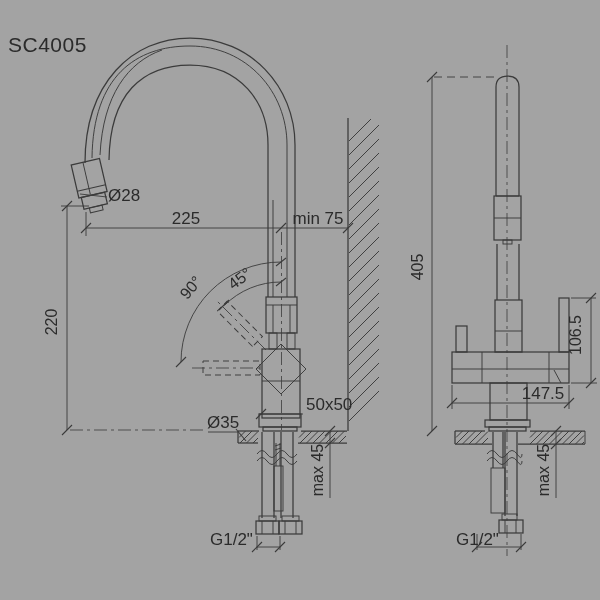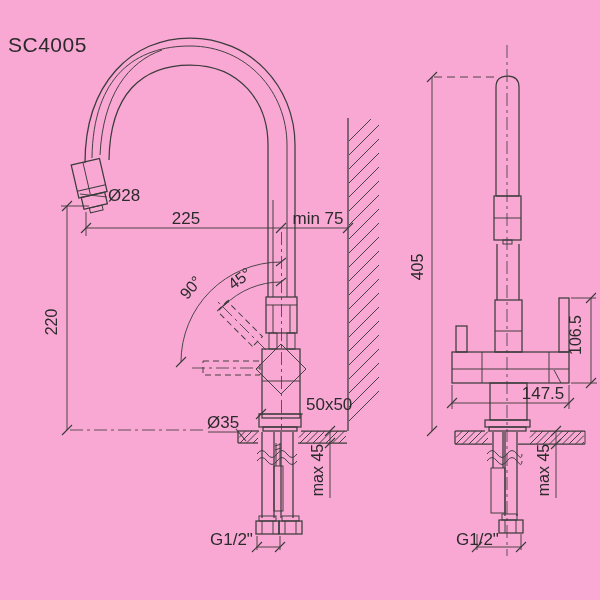--- a/index.html
+++ b/index.html
@@ -1,16 +1,16 @@
 <!DOCTYPE html>
 <html><head>
 <meta charset="utf-8">
 <style>
   html,body{margin:0;padding:0;background:#ffffff;}
-  .stage{position:relative;width:600px;height:600px;background:#f9a8d4;overflow:hidden;}
+  .stage{position:relative;width:600px;height:600px;background:#a3a3a3;overflow:hidden;}
   svg *{stroke:#3b3b3b;fill:none;stroke-linecap:butt;}
   svg text{fill:#2b2b2b;stroke:none;font-family:"Liberation Sans",sans-serif;font-size:17px;}
   .t21{font-size:21px;letter-spacing:.5px;}
   .t16{font-size:16px;}
   .ol{stroke-width:1.25;}
   .dt{stroke-width:.95;}
   .dim{stroke-width:.9;}
   .tick{stroke-width:1.1;}
   .dash{stroke-dasharray:6 4;stroke-width:.95;}
   .cl{stroke-dasharray:13 4 3 4;stroke-width:.8;}

